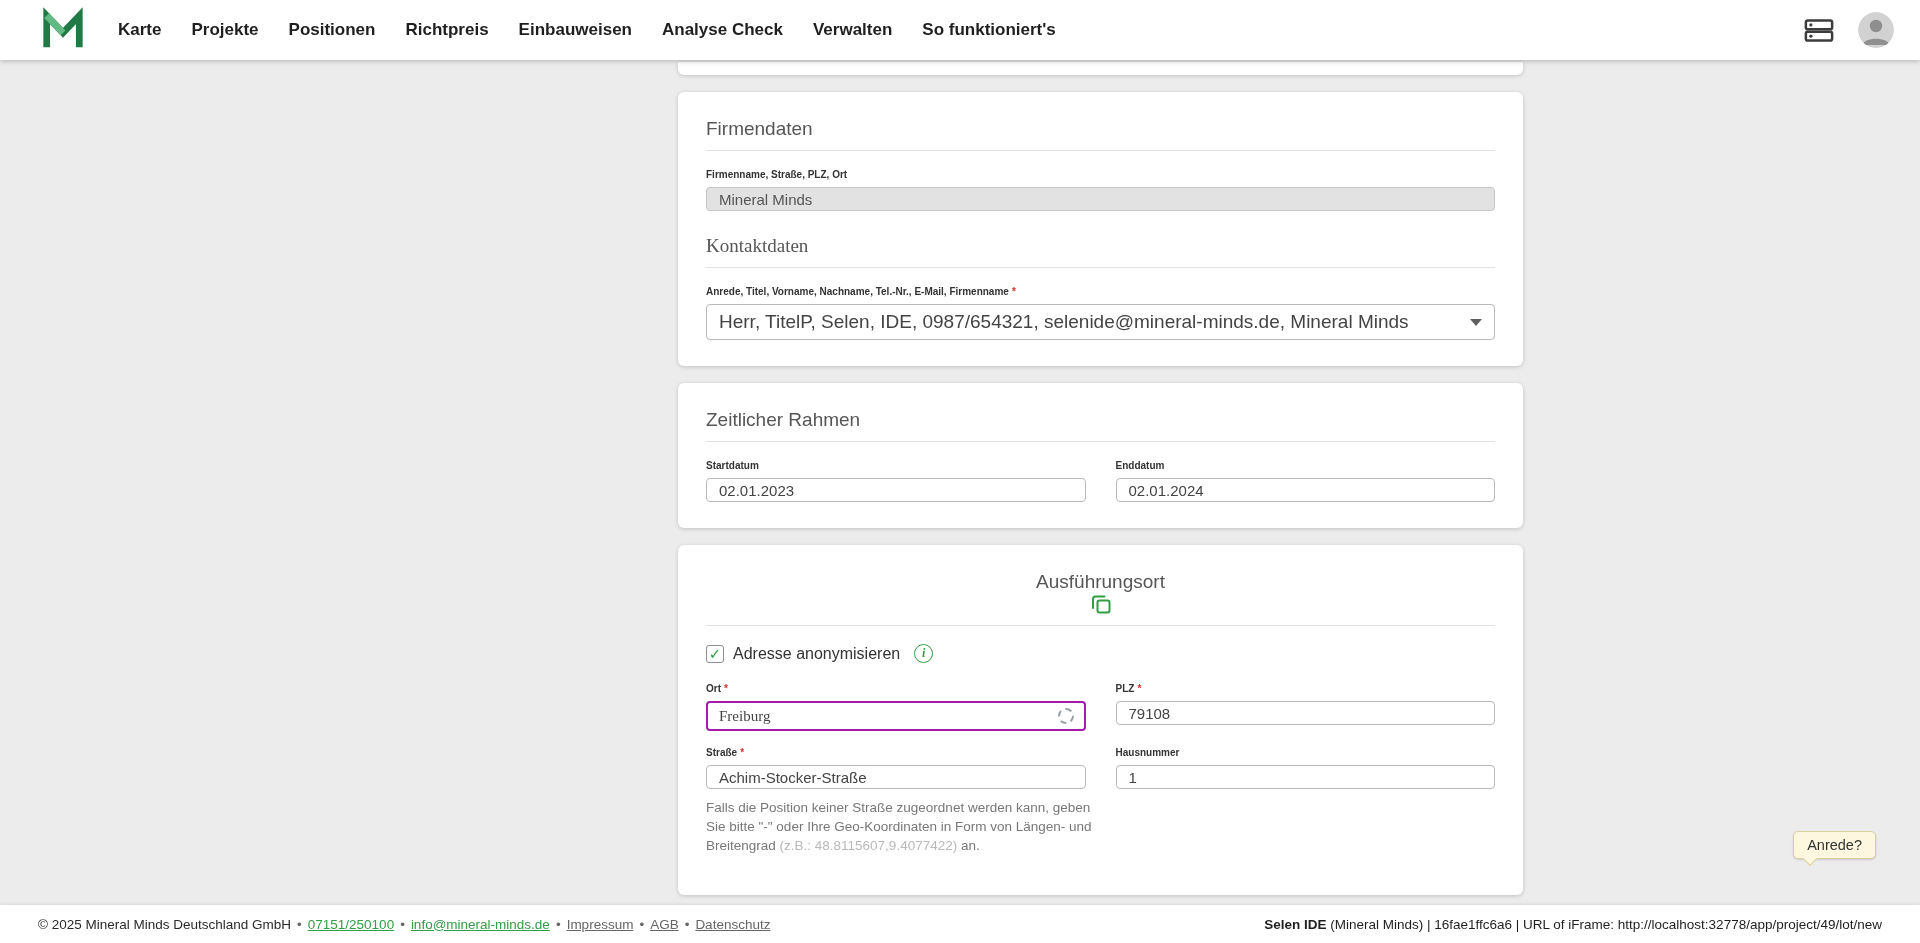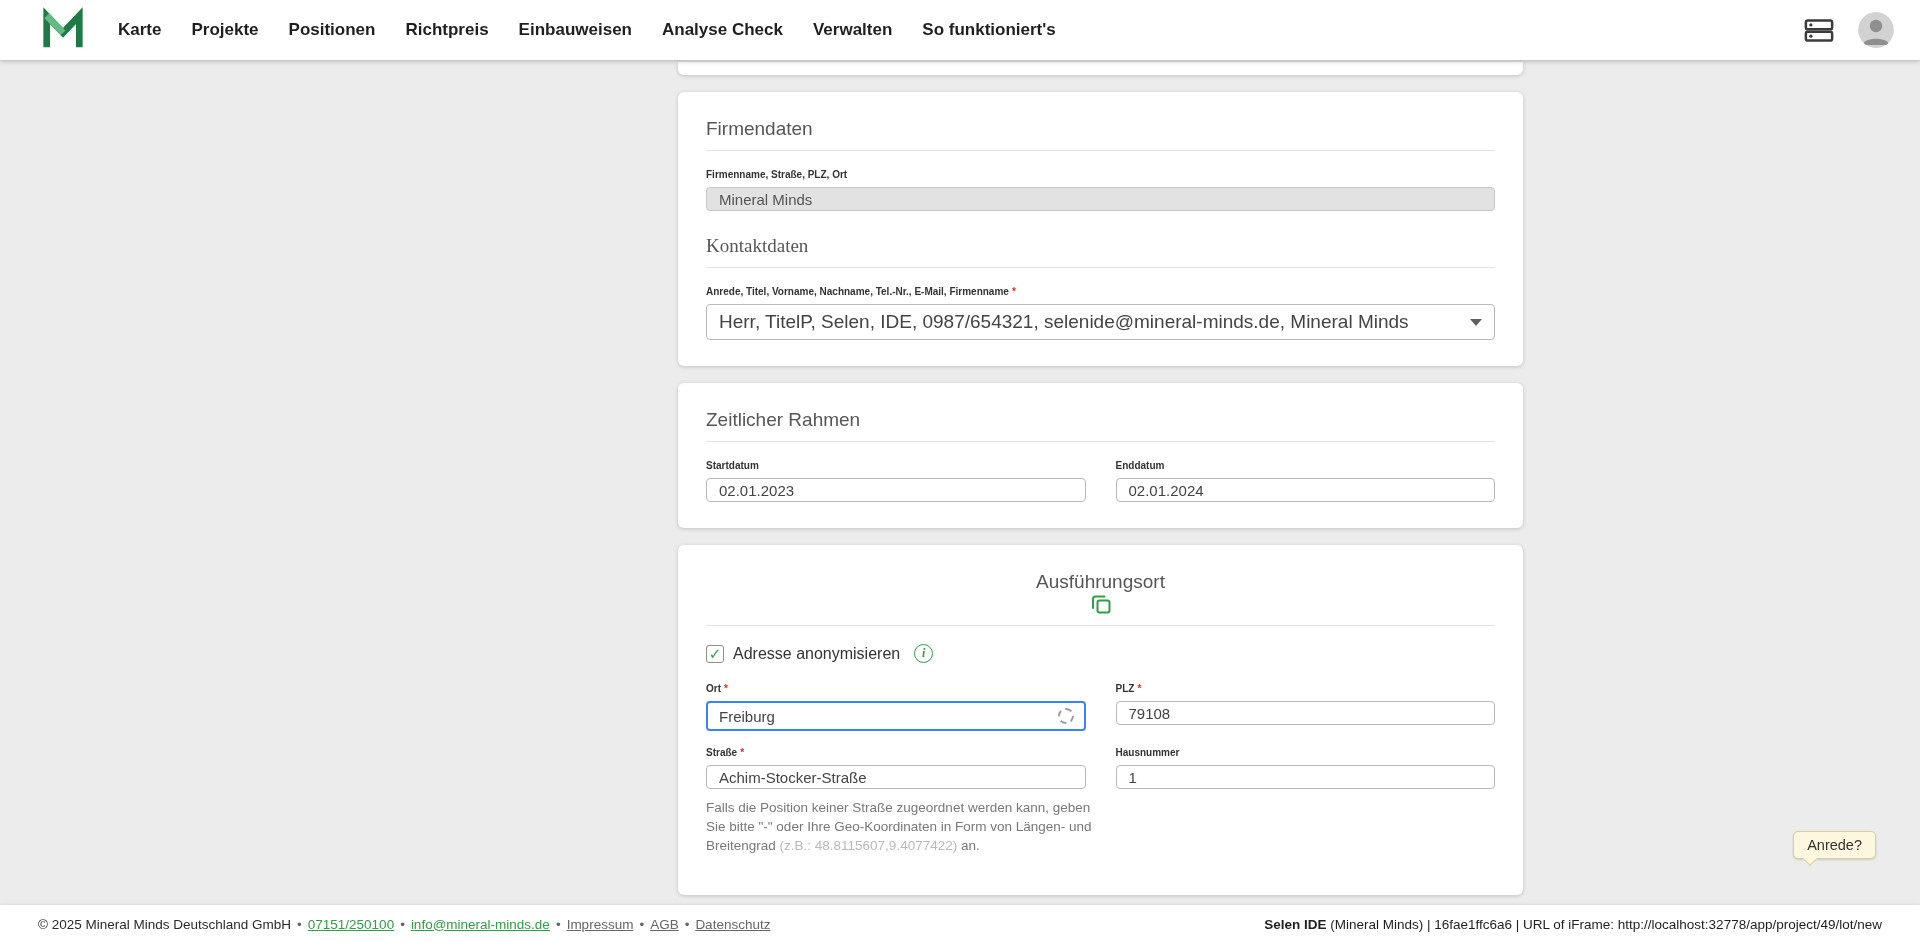--- a/index.html
+++ b/index.html
@@ -50,21 +50,21 @@
   .field-label { font-size:10px; font-weight:bold; color:#333; display:block; margin-bottom:7px; }
   .req { color:#d32f2f; margin-left:3px; font-weight:bold; }
 
   .text-input {
     width:100%; height:24px;
     border:1px solid #b9b9b9; border-radius:4px;
     padding:0 12px; font-size:15px; color:#444;
     background:#fff; font-family:inherit;
   }
   .text-input:disabled { background:#e2e2e2; border-color:#c6c6c6; color:#555; }
-  .text-input.focused { border:2px solid #3b82f6; padding:13px 11px; }
+  .text-input.focused { border:2px solid #a21caf; padding:13px 11px;font-family:Liberation Serif, serif; }
 
   .select-box {
     height:36px; border:1px solid #b9b9b9; border-radius:4px;
     display:flex; align-items:center; justify-content:space-between;
     padding:0 12px; font-size:19px; color:#444; cursor:pointer; background:#fff;
   }
   .select-box .value { overflow:hidden; white-space:nowrap; text-overflow:ellipsis; }
   .caret {
     width:0; height:0; margin-left:12px; flex:none;
     border-left:6px solid transparent; border-right:6px solid transparent;

